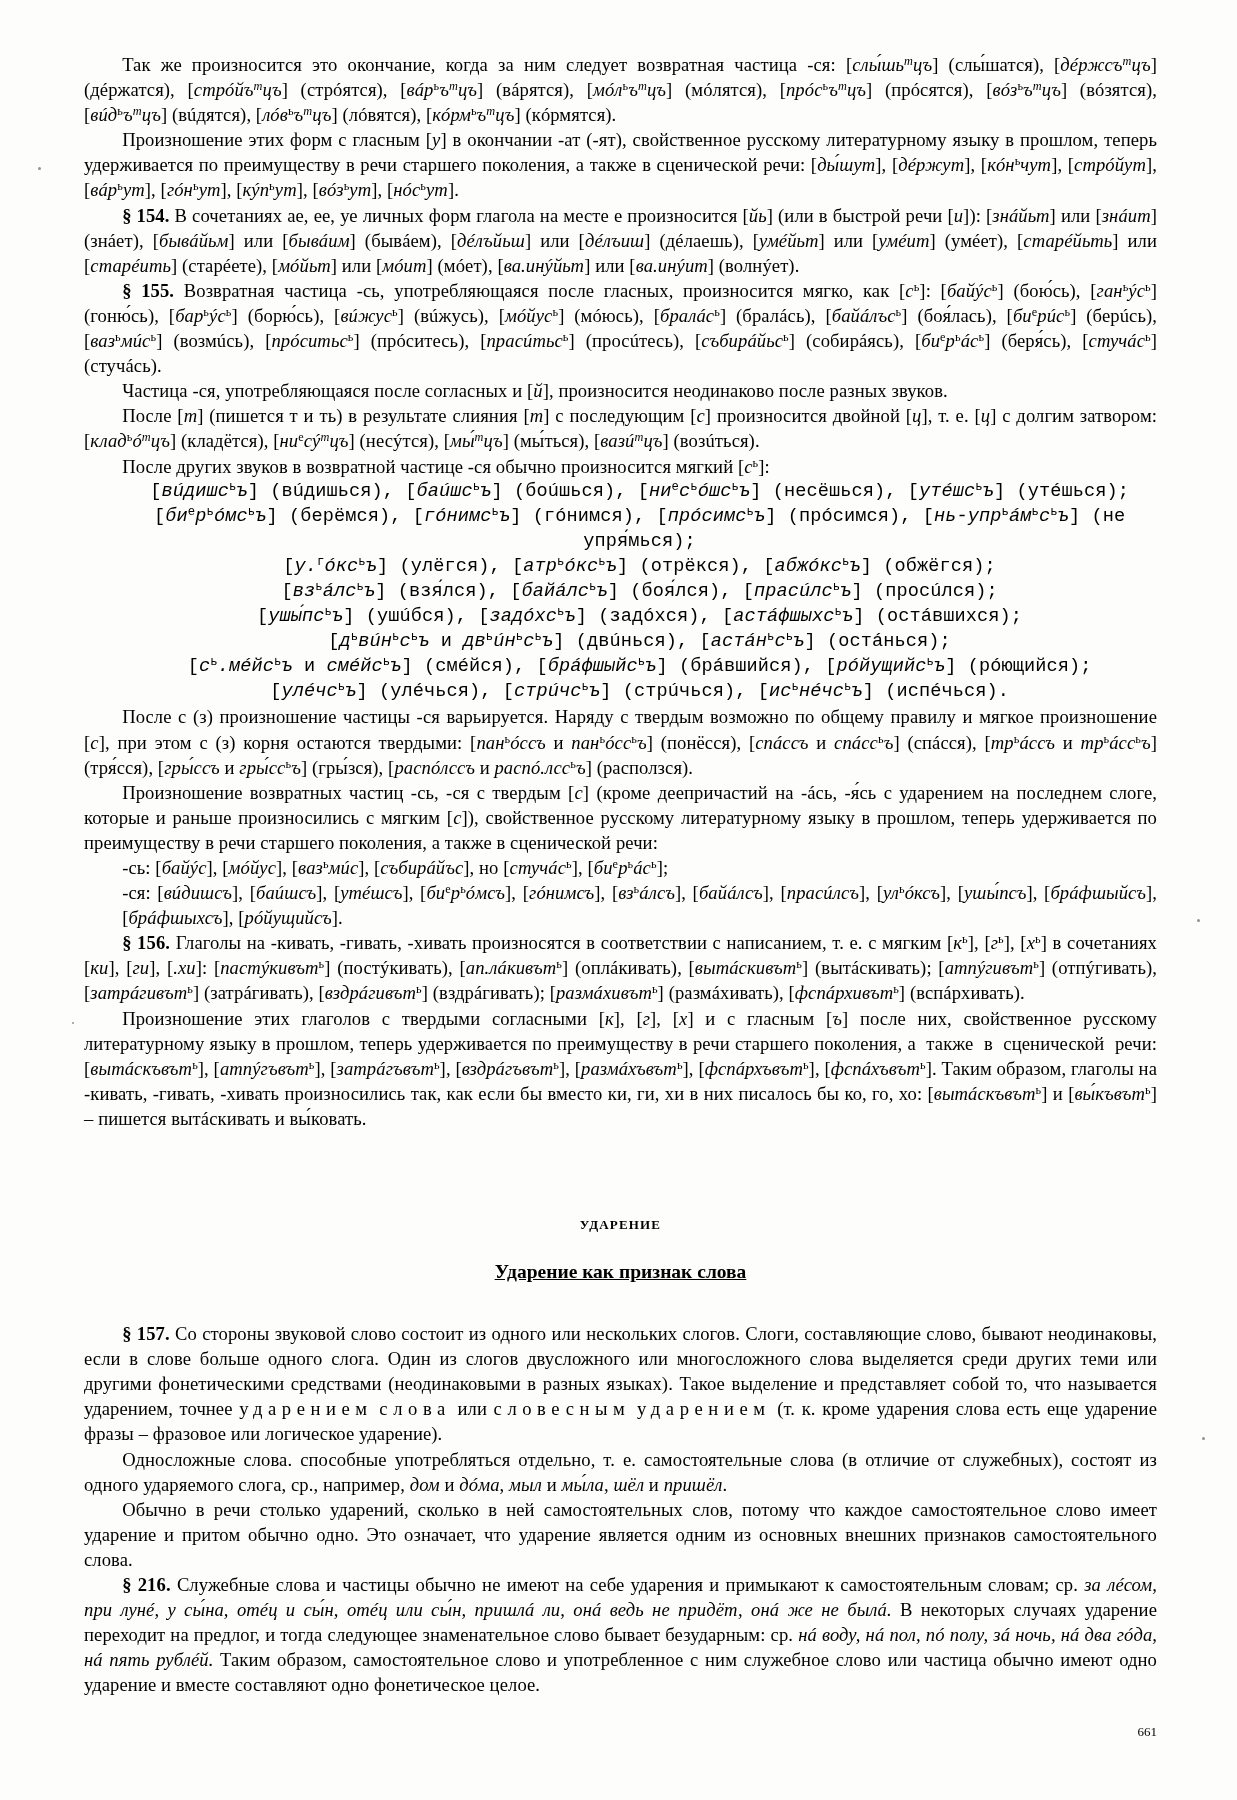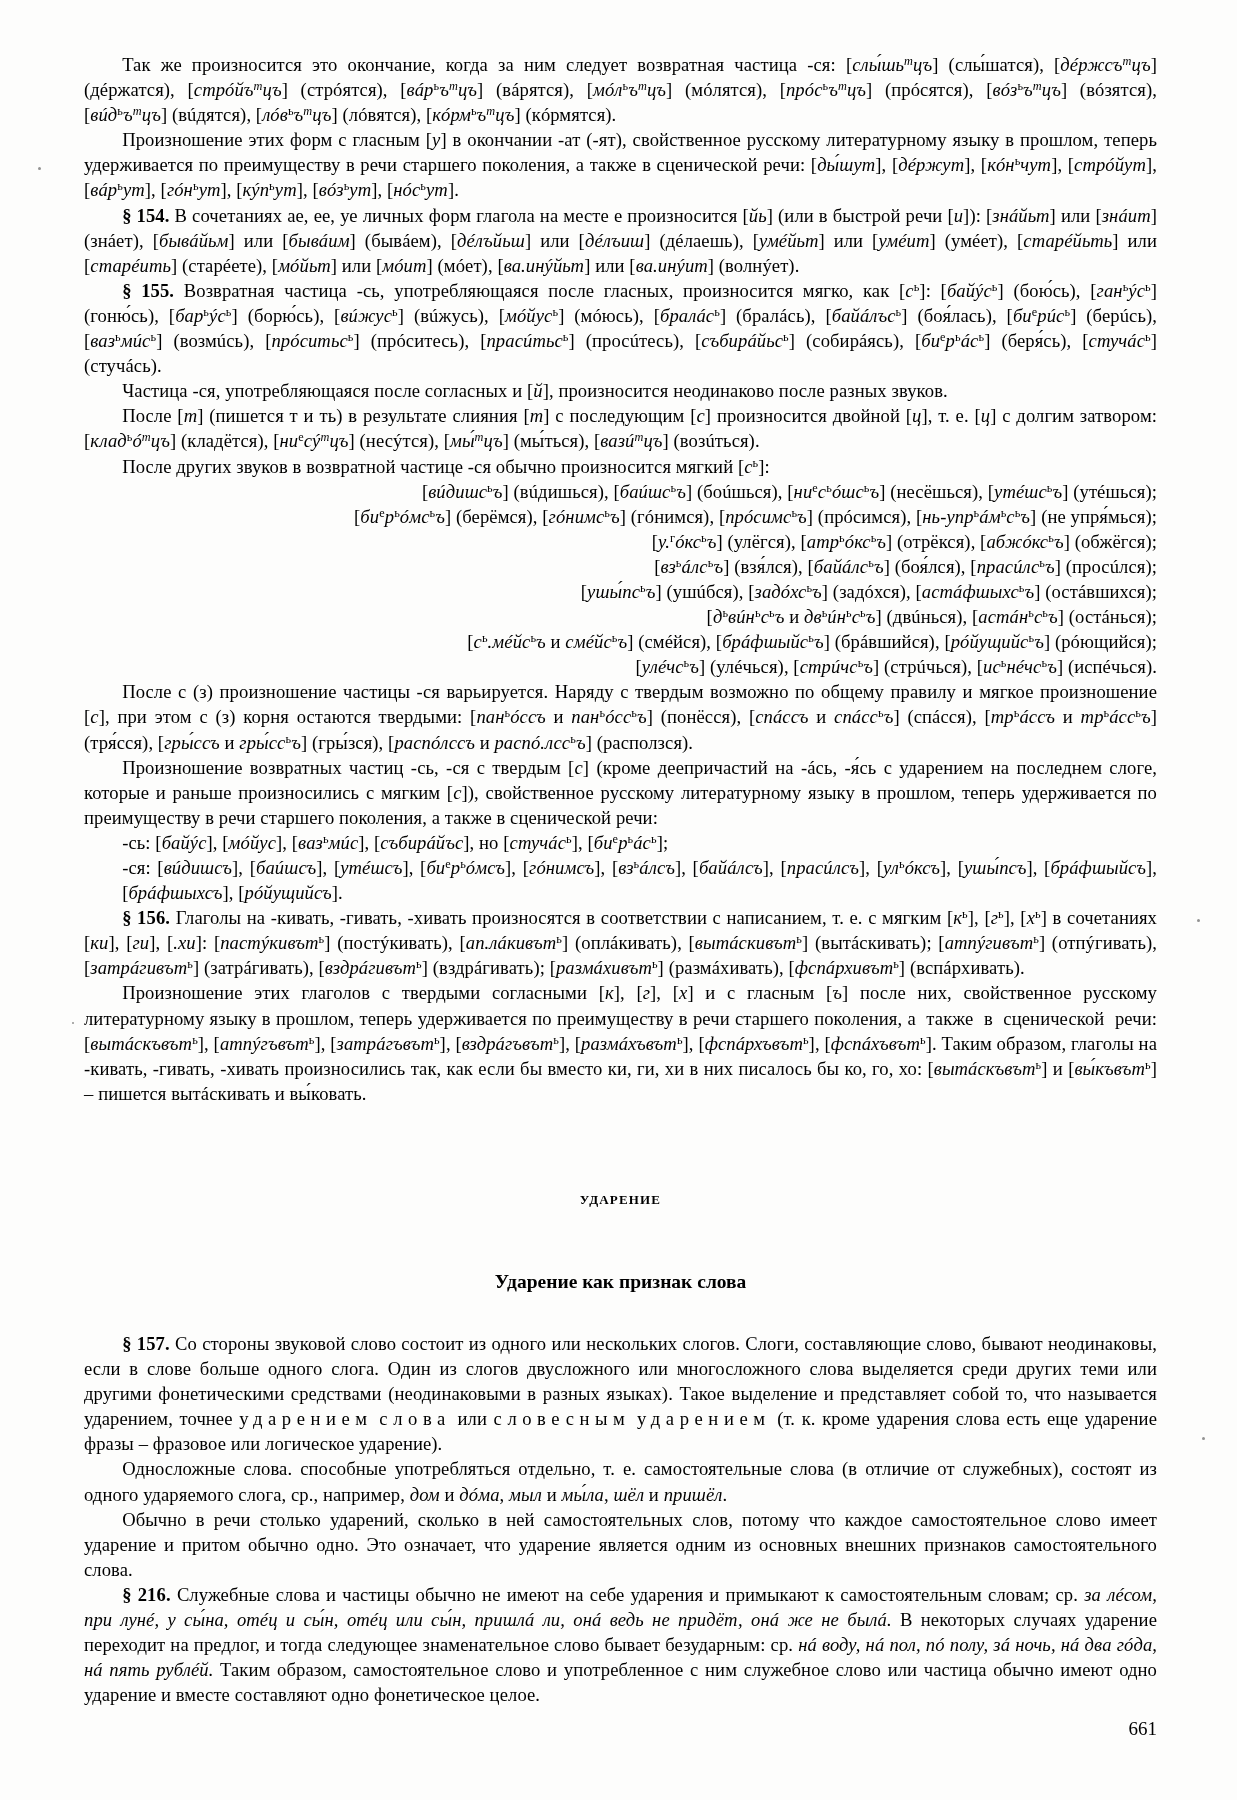--- a/index.html
+++ b/index.html
@@ -39,21 +39,22 @@
     font-size: 18.6px;
     line-height: 25.1px;
     text-align: justify;
     text-justify: inter-word;
     letter-spacing: .005em;
   }
   p.ind   { text-indent: 2.05em; }
   p.listline {
     text-indent: 0;
     padding-left: 2.05em;
-    text-align: right;
+    text-align: center;
+    font-family: Liberation Mono, monospace;
   }
   p.tagline {
     text-indent: 0;
     padding-left: 2.05em;
     text-align: justify;
   }
 
   
   .b   { font-weight: normal; }
   .i   { font-style: italic; }
@@ -80,29 +81,29 @@
     padding: 0;
   }
   h2.sub-title {
     font-size: 19.5px;
     font-weight: bold;
     text-align: center;
     margin: 0;
     padding: 0;
   }
   .heading-block      { margin-top: 86px; }
-  .subheading-block   { margin-top: 63px; }
+  .subheading-block   { margin-top: 28px; text-decoration: underline; }
   .after-sub          { margin-top: 38px; }
 
   
   .folio {
     position: absolute;
     right: 80px;
     bottom: 60px;
-    font-size: 19px;
+    font-size: 13px;
     font-family: "Liberation Serif", serif;
   }
 </style>
 </head>
 <body>
 
 <div class="page">
 
   <div class="speck" style="left:38px; top:167px; width:3px; height:3px;"></div>
   <div class="speck" style="left:1197px; top:919px; width:3px; height:3px;"></div>

